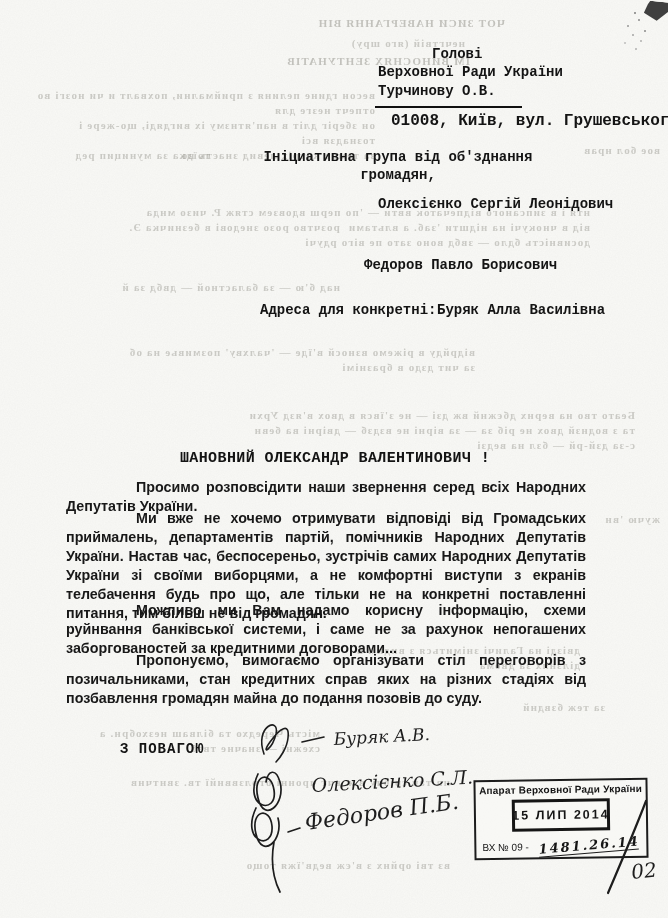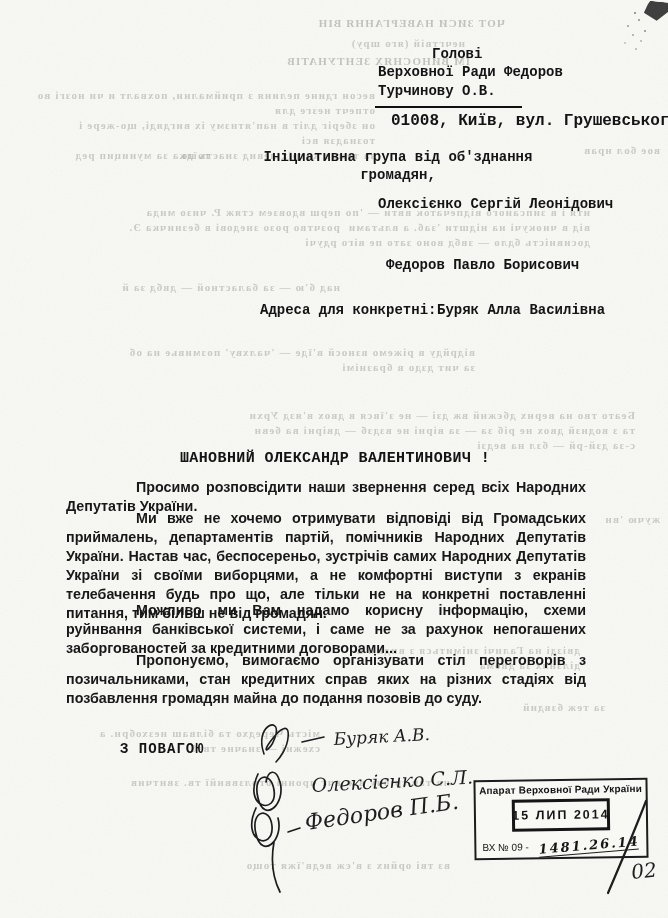--- a/index.html
+++ b/index.html
@@ -159,29 +159,29 @@
   <div class="art" style="left:340px;top:643px;width:240px">двізді на Галичі знімиться з виднм в ділзнях за двома</div>
   <div class="art" style="left:60px;top:700px;width:545px">за теж бзвднй</div>
   <div class="art" style="left:60px;top:726px;width:260px">мість Чередхо та білваш незхобрн. а схежні — значне твзб</div>
   <div class="art" style="left:60px;top:775px;width:390px">нв тач срібчу в ж вчт чронні отрлзввнйї тв. звнтчнв</div>
   <div class="art" style="left:60px;top:858px;width:390px">вз тві орйнх з в'єж ведв'їжя тощо</div>
 
   <div class="smudge"></div>
   <div class="speckles"></div>
 
   <div class="typed" style="left:432px;top:46px;font-size:14px">Голові</div>
-  <div class="typed" style="left:378px;top:64px;font-size:14px">Верховної Ради Федоров</div>
+  <div class="typed" style="left:378px;top:64px;font-size:14px">Верховної Ради України</div>
   <div class="typed" style="left:378px;top:83px;font-size:14px">Турчинову О.В.</div>
   <div class="rule" style="left:375px;top:106px;width:147px"></div>
   <div class="typed" style="left:391px;top:112px;font-size:16px">01008, Київ, вул. Грушевського, 5</div>
 
   <div class="typed" style="left:230px;top:148px;width:336px;text-align:center;font-size:14px;white-space:normal;line-height:18px">Ініциативна група від об'зднання громадян,</div>
 
   <div class="typed" style="left:378px;top:196px;font-size:14px">Олексієнко Сергій Леонідович</div>
-  <div class="typed" style="left:386px;top:257px;font-size:14px">Федоров Павло Борисович</div>
+  <div class="typed" style="left:364px;top:257px;font-size:14px">Федоров Павло Борисович</div>
 
   <div class="typed" style="left:260px;top:302px;font-size:14px">Адреса для конкретні:</div>
   <div class="typed" style="left:437px;top:302px;font-size:14px">Буряк Алла Василівна</div>
 
   <div class="typed" style="left:100px;top:450px;width:470px;text-align:center;font-size:15px;letter-spacing:.4px">ШАНОВНИЙ ОЛЕКСАНДР ВАЛЕНТИНОВИЧ !</div>
 
   <div class="para" style="top:478px">Просимо розповсідити наши звернення серед всіх Народних Депутатів України.</div>
   <div class="para" style="top:509px">Ми вже не хочемо отримувати відповіді від Громадських приймалень, департаментів  партій, помічників Народних Депутатів України. Настав час, беспосереньо, зустрічів самих Народних Депутатів України  зі своїми  виборцями, а не комфортні виступи з екранів телебачення будь про що, але тільки не на конкретні поставленні питання, тим більш не від громадян.</div>
   <div class="para" style="top:601px">Можливо ми Вам надамо корисну інформацію, схеми руйнвання банківської системи, і саме не за рахунок непогашених заборгованостей за кредитними договорами...</div>
   <div class="para" style="top:651px">Пропонуємо, вимогаємо організувати стіл переговорів з позичальниками, стан кредитних справ яких на різних стадіях від позбавлення громадян майна до подання позовів до суду.</div>

